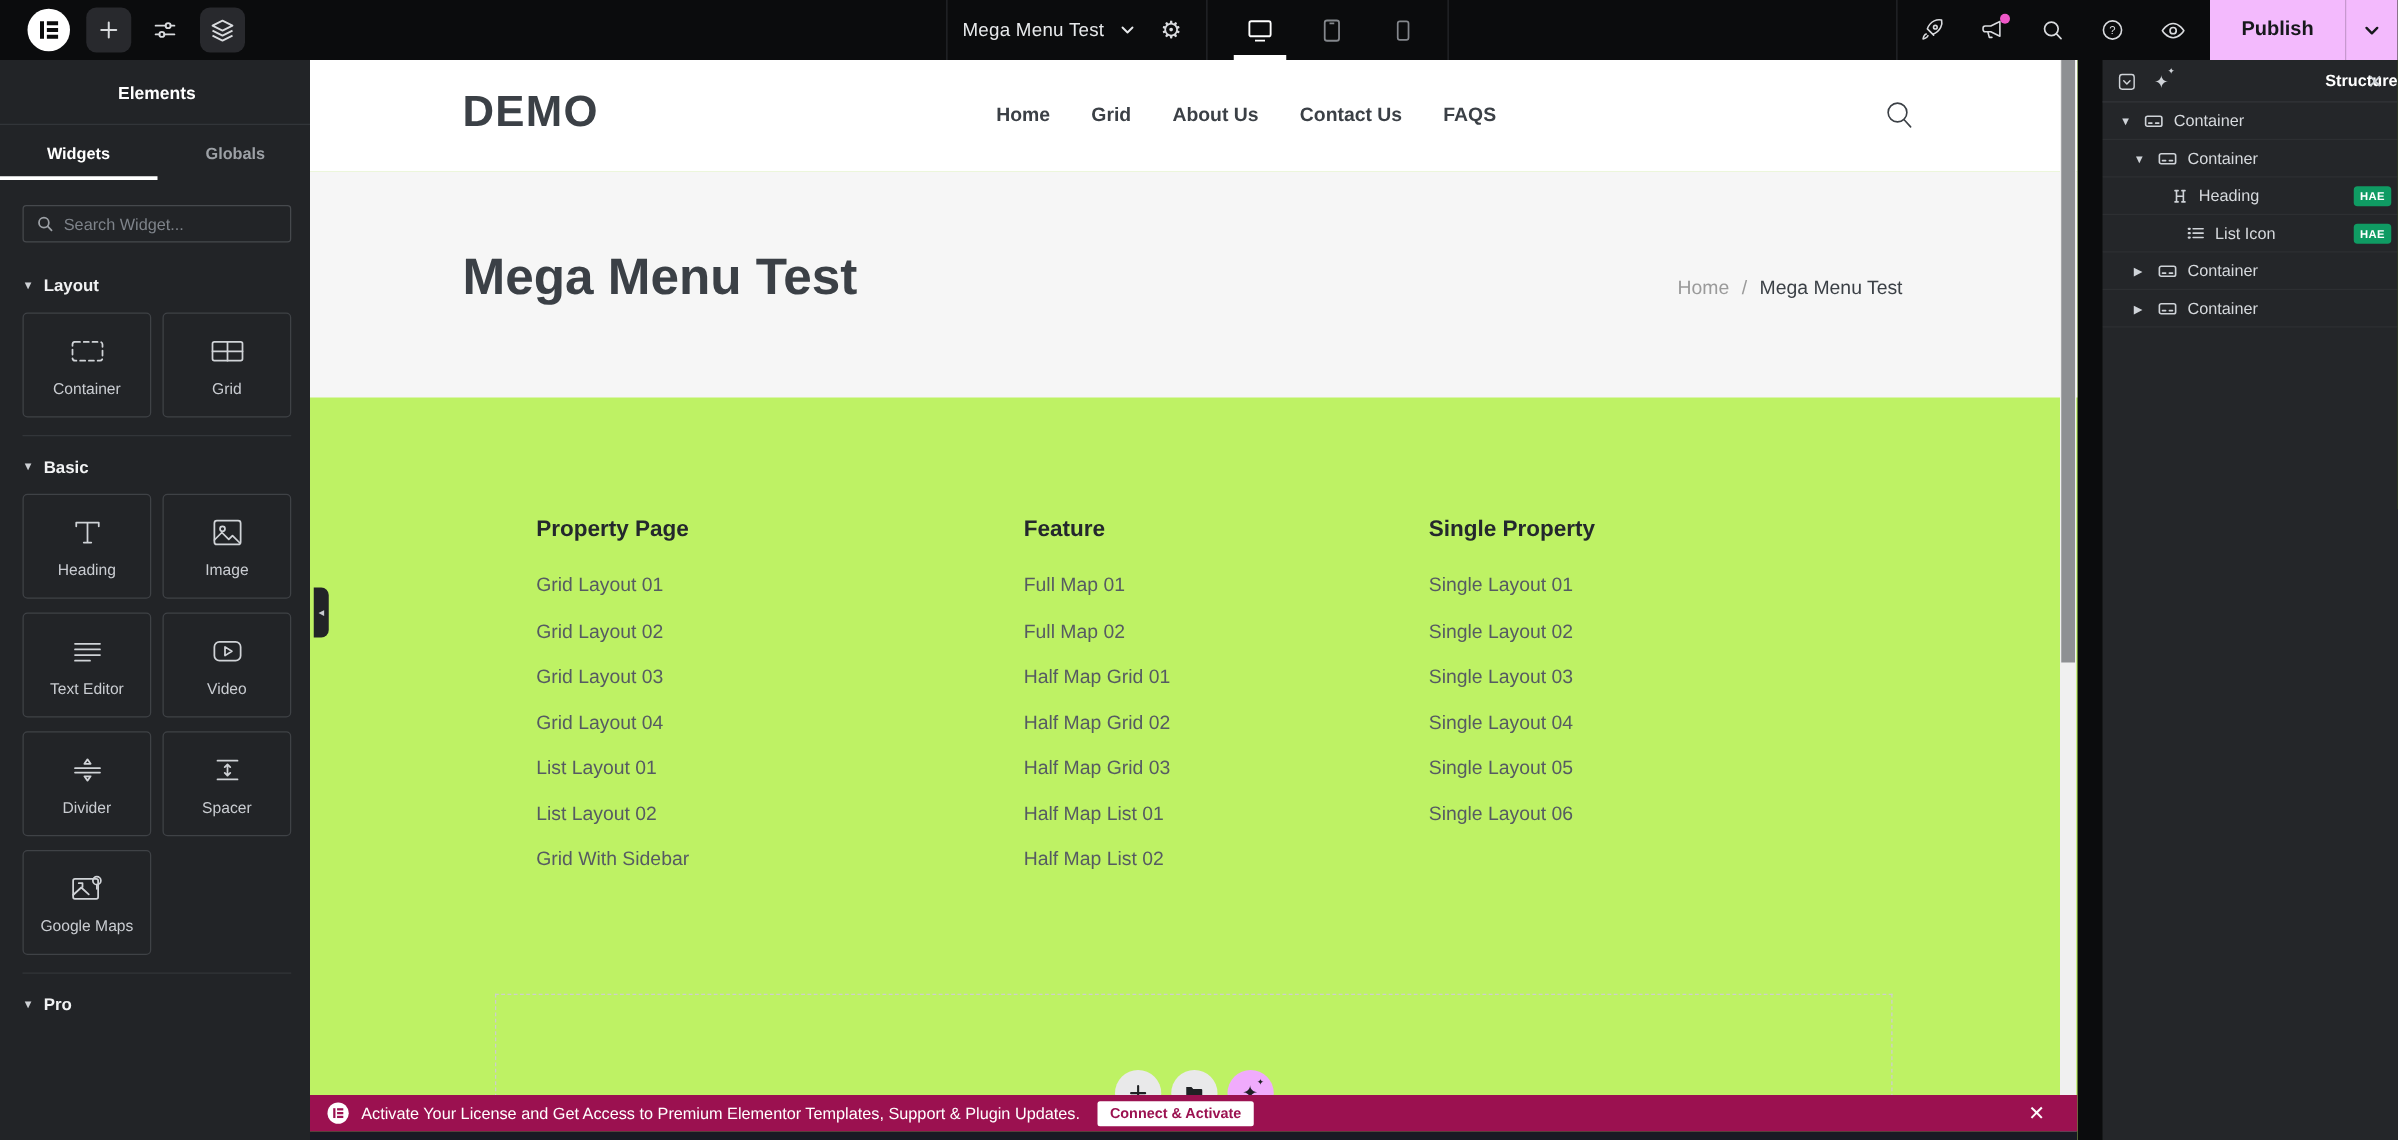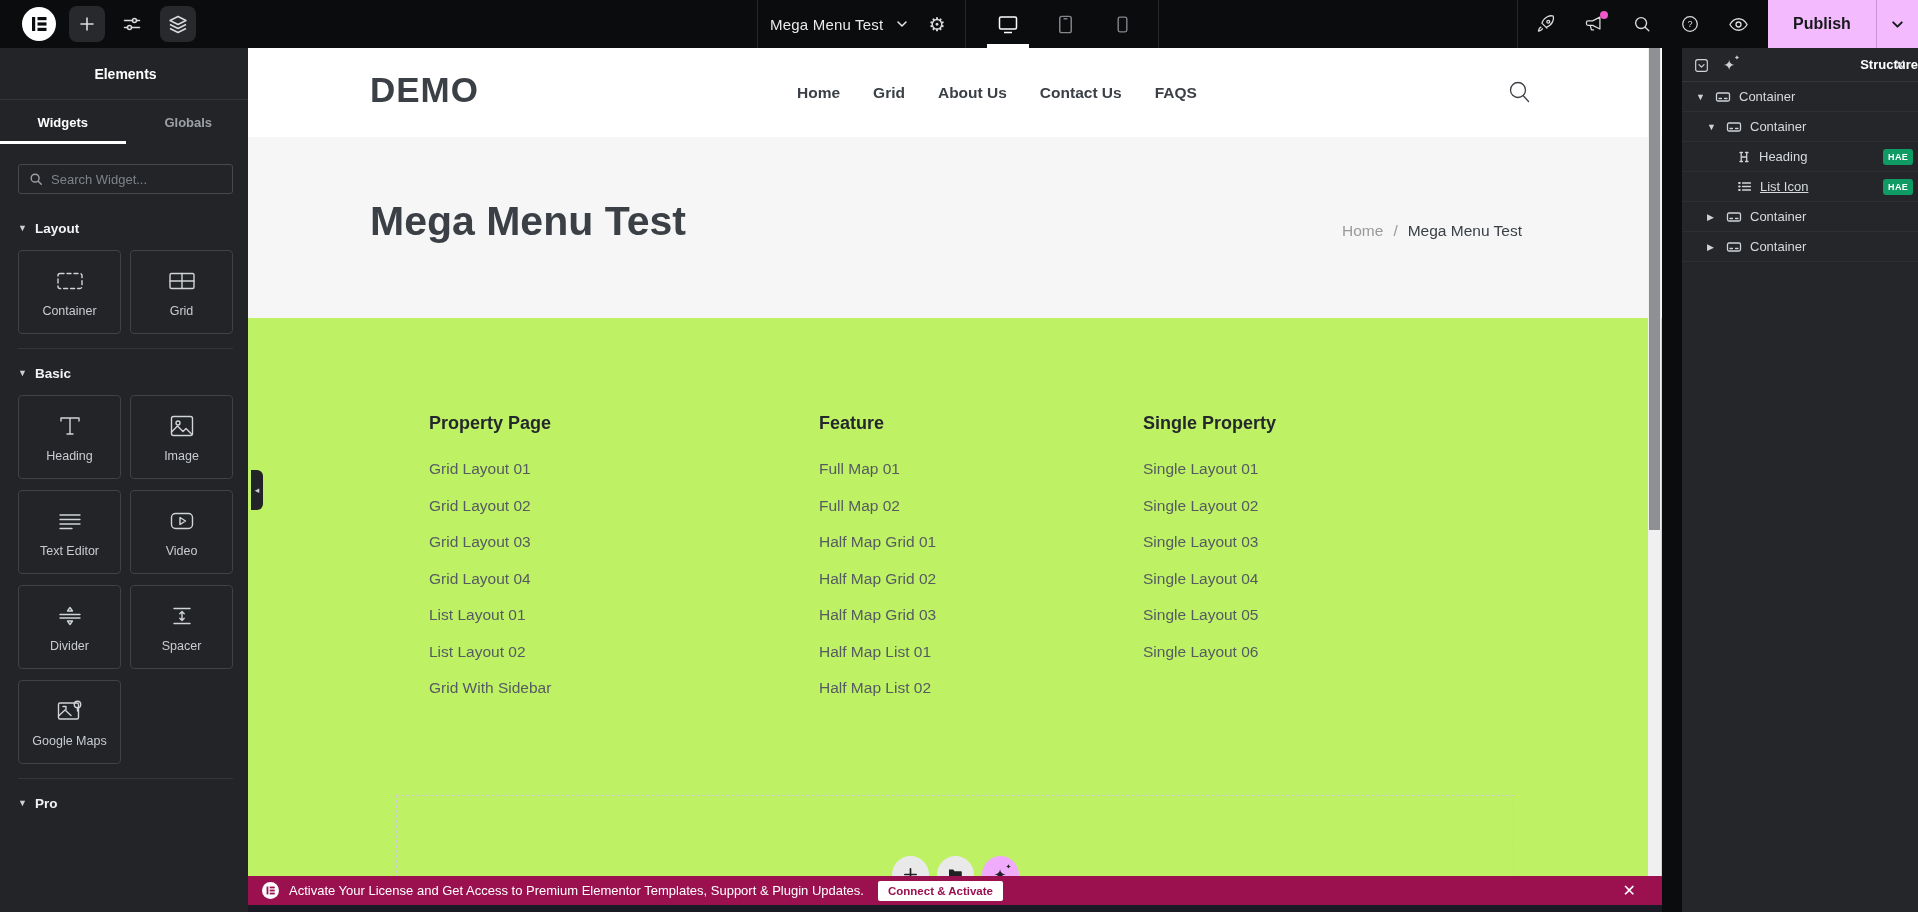--- a/index.html
+++ b/index.html
@@ -484,21 +484,21 @@
       <div class="tree-row" style="padding-left: 36px;">
         <span class="tree-caret"></span>
         <span class="tree-ico">
           <svg width="14" height="14" viewBox="0 0 14 14" fill="none" stroke="currentColor" stroke-width="1.3" stroke-linecap="round">
             <path d="M3 2.5h2.5M3 11.5h2.5M8.5 2.5H11M8.5 11.5H11M4.2 2.5v9M9.7 2.5v9M4.2 7h5.5"></path>
           </svg>
         </span>
         <span>Heading</span>
         <span class="tree-badge">HAE</span>
       </div>
-      <div class="tree-row" style="padding-left: 36px; text-decoration: underline;">
+      <div class="tree-row" style="padding-left: 48px;">
         <span class="tree-caret"></span>
         <span class="tree-ico">
           <svg width="15" height="13" viewBox="0 0 15 13" fill="none" stroke="currentColor" stroke-width="1.3" stroke-linecap="round">
             <path d="M5.5 3h8M5.5 6.5h8M5.5 10h8"></path>
             <path d="M2 3h.8M2 6.5h.8M2 10h.8" stroke-width="1.8"></path>
           </svg>
         </span>
         <span>List Icon</span>
         <span class="tree-badge">HAE</span>
       </div>

